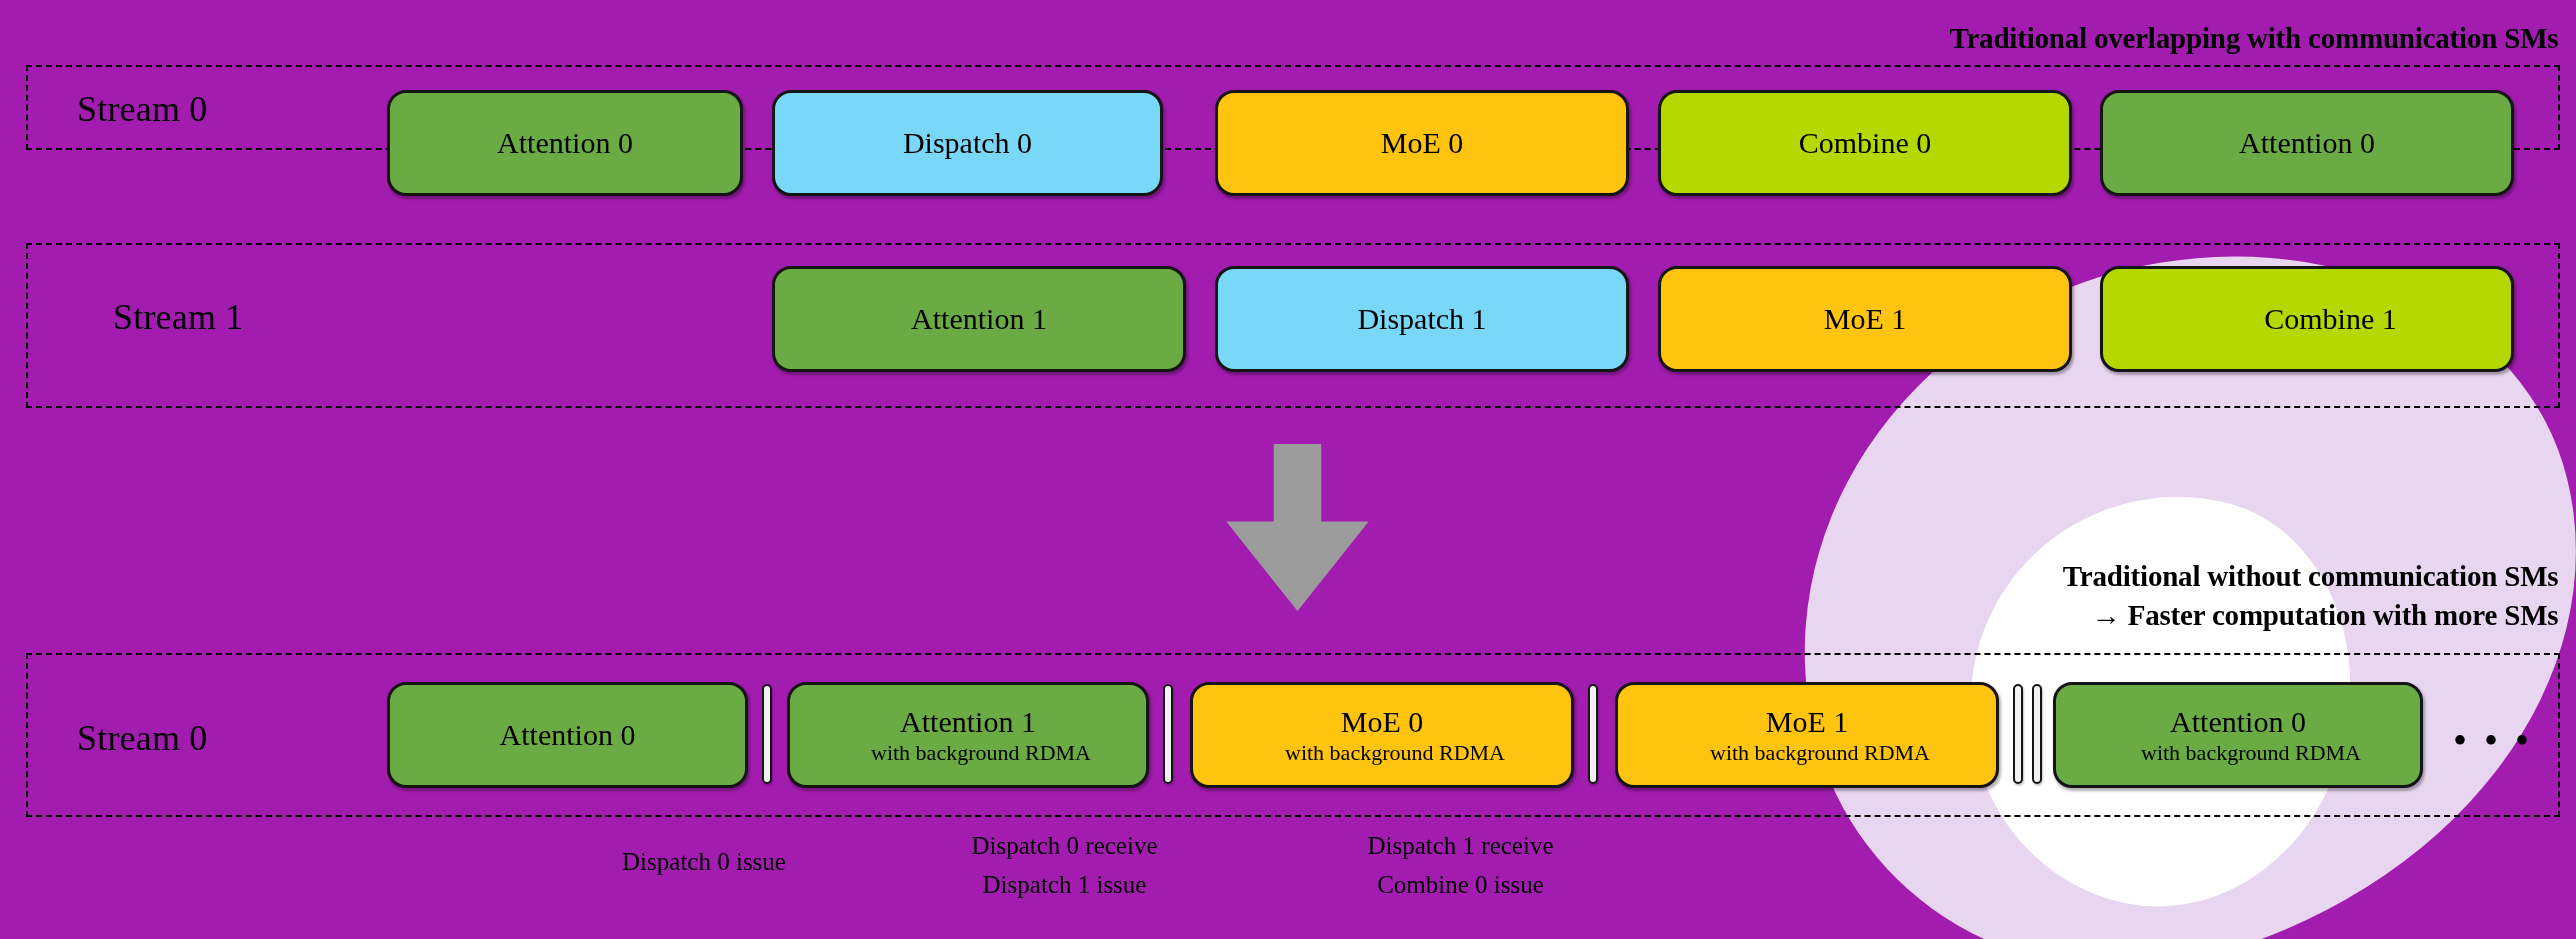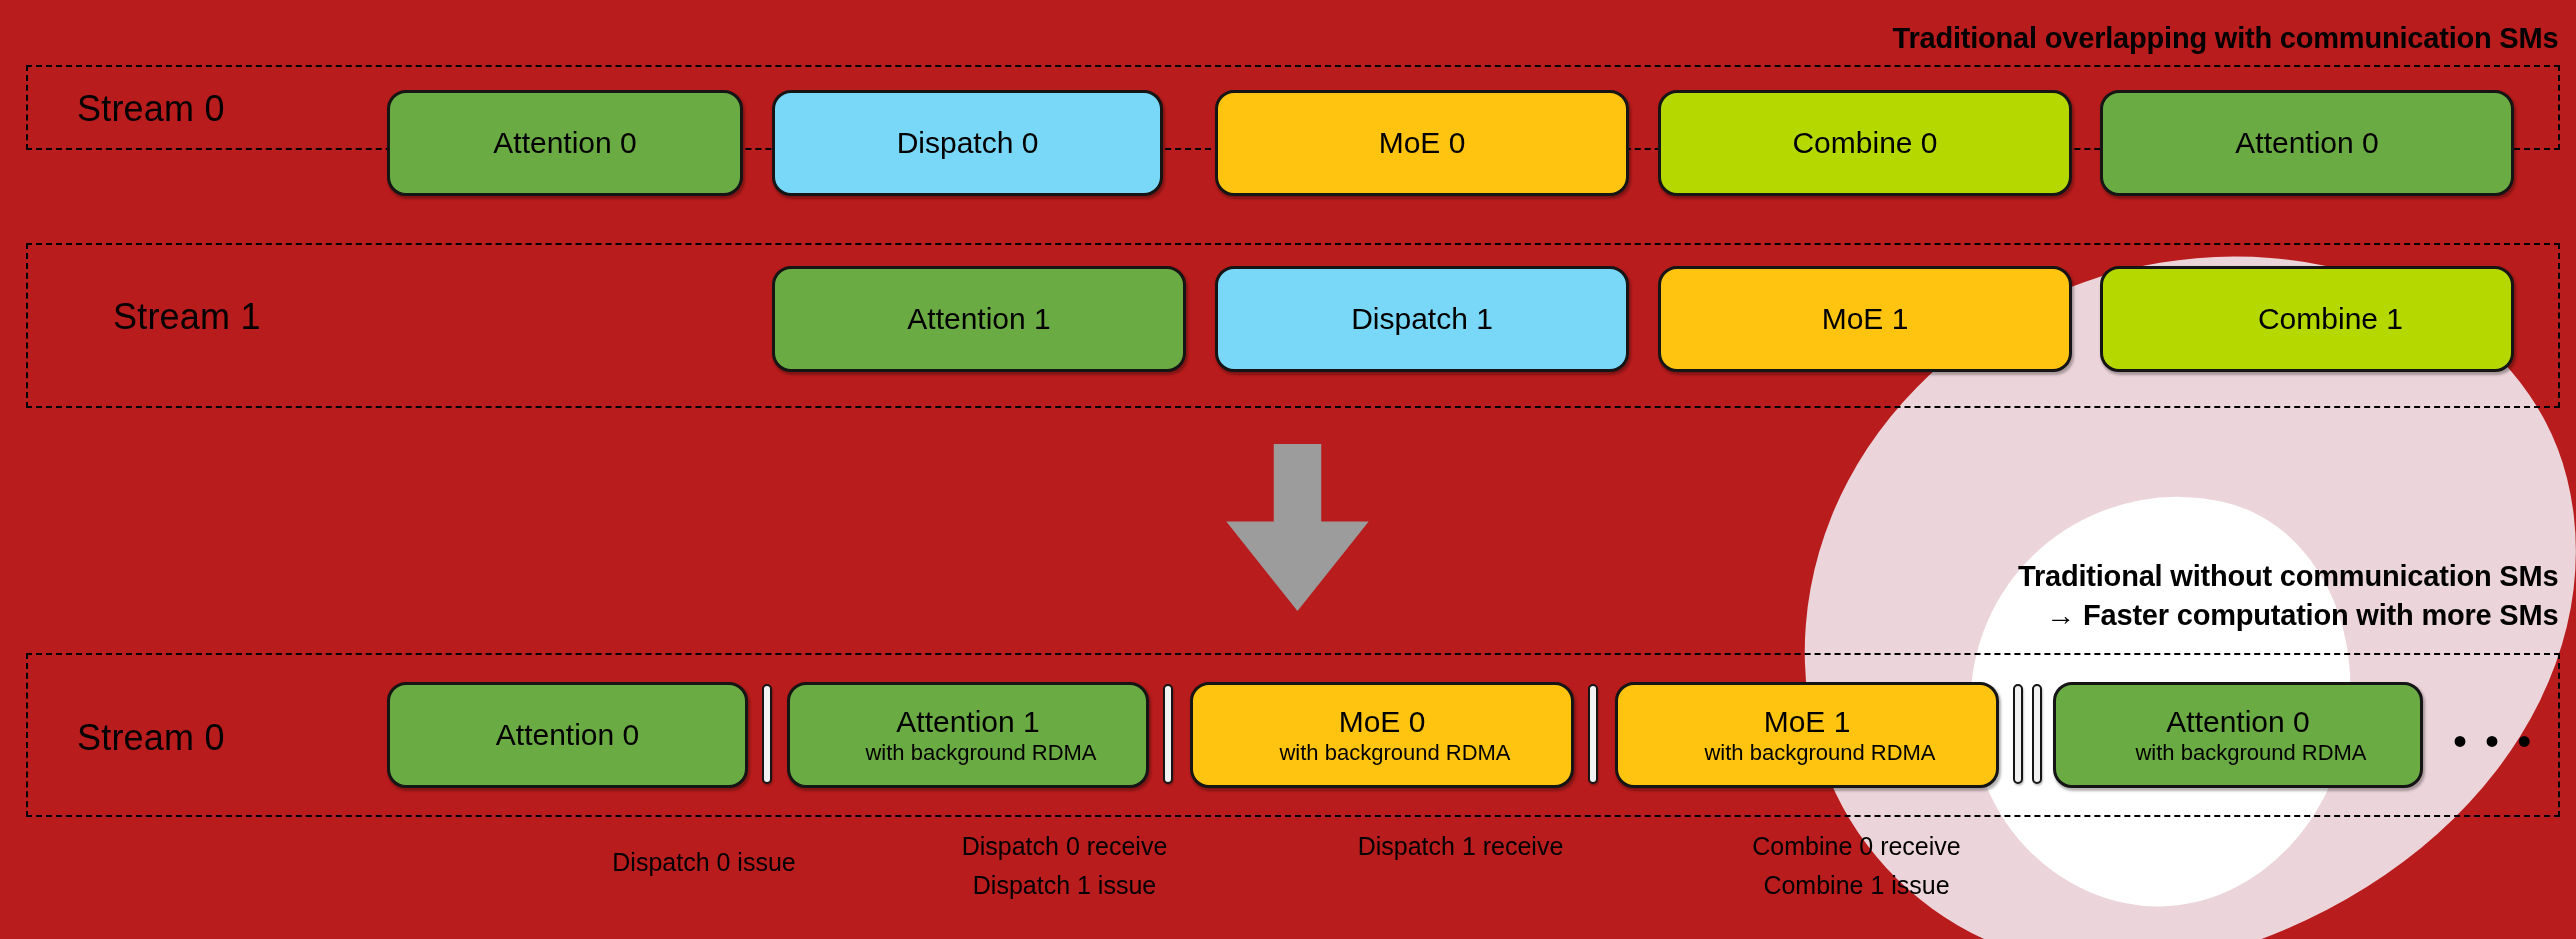--- a/index.html
+++ b/index.html
@@ -7,22 +7,23 @@
     padding: 0;
     background: #ffffff;
   }
   body {
     font-family: "Liberation Sans", sans-serif;
   }
   #canvas {
     position: relative;
     width: 2576px;
     height: 940px;
-    background: #b91c1c;
+    background: #a21caf;
     overflow: hidden;
+    font-family: Liberation Serif, serif;
   }
   
   .watermark {
     position: absolute;
     pointer-events: none;
     background: #f4f6fb;
     opacity: 0.85;
   }
   .wm1 {
     left: 1795px; top: 264px;
@@ -233,21 +234,18 @@
     <div></div>
   </div>
 
   <div class="caption" style="left:915px; top:827px; width:299px;">
     <div>Dispatch 0 receive</div>
     <div>Dispatch 1 issue</div>
   </div>
 
   <div class="caption" style="left:1311px; top:827px; width:299px;">
     <div>Dispatch 1 receive</div>
-  </div>
-
-  <div class="caption" style="left:1707px; top:827px; width:299px;">
-    <div>Combine 0 receive</div>
-    <div>Combine 1 issue</div>
-  </div>
+    <div>Combine 0 issue</div>
+  </div>
+
 
 </div>
 
 
 </body></html>

